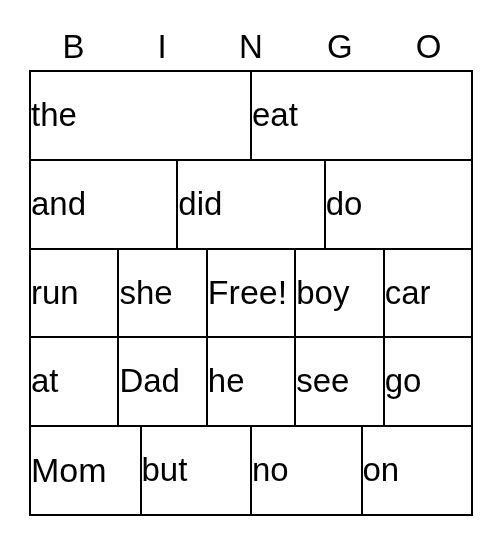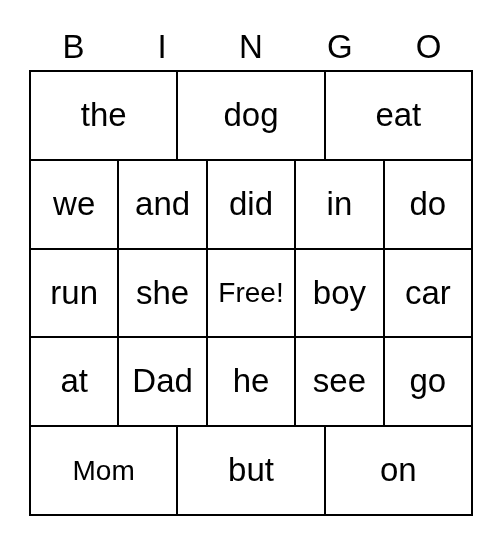--- a/index.html
+++ b/index.html
@@ -65,40 +65,40 @@
     min-height: 0;
   }
   .grid-row:last-child {
     border-bottom: none;
   }
   .grid-cell {
     flex: 1 1 0;
     border-right: 2px solid #000000;
     display: flex;
     align-items: center;
-    justify-content: center;
+    justify-content: flex-start;
     box-sizing: border-box;
     min-width: 0;
     overflow: hidden;
     background: #ffffff;
   }
   .grid-cell:last-child {
     border-right: none;
   }
   .cell-text {
     font-size: 33px;
     line-height: 1.05;
     color: #000000;
     white-space: nowrap;
     text-align: center;
     user-select: none;
   }
   
   .grid-cell.fit .cell-text {
-    font-size: 28px;
+    font-size: 34px;
   }
 </style>
 </head>
 <body>
 
 <div id="bingo-card">
 
   <div id="header-row">
     <div class="header-cell">B</div>
     <div class="header-cell">I</div>
@@ -107,39 +107,30 @@
     <div class="header-cell">O</div>
   </div>
 
   <div id="grid">
 
     <div class="grid-row">
       <div class="grid-cell">
           <span class="cell-text">the</span>
         </div>
       <div class="grid-cell">
-          <span class="cell-text">dog</span>
-        </div>
-      <div class="grid-cell">
           <span class="cell-text">eat</span>
         </div>
     </div>
 
     <div class="grid-row">
       <div class="grid-cell">
-          <span class="cell-text">we</span>
-        </div>
-      <div class="grid-cell">
           <span class="cell-text">and</span>
         </div>
       <div class="grid-cell">
           <span class="cell-text">did</span>
-        </div>
-      <div class="grid-cell">
-          <span class="cell-text">in</span>
         </div>
       <div class="grid-cell">
           <span class="cell-text">do</span>
         </div>
     </div>
 
     <div class="grid-row">
       <div class="grid-cell">
           <span class="cell-text">run</span>
         </div>
@@ -176,18 +167,21 @@
     </div>
 
     <div class="grid-row">
       <div class="grid-cell fit">
           <span class="cell-text">Mom</span>
         </div>
       <div class="grid-cell">
           <span class="cell-text">but</span>
         </div>
       <div class="grid-cell">
+          <span class="cell-text">no</span>
+        </div>
+      <div class="grid-cell">
           <span class="cell-text">on</span>
         </div>
     </div>
 
   </div>
 </div>
 
 </body></html>

